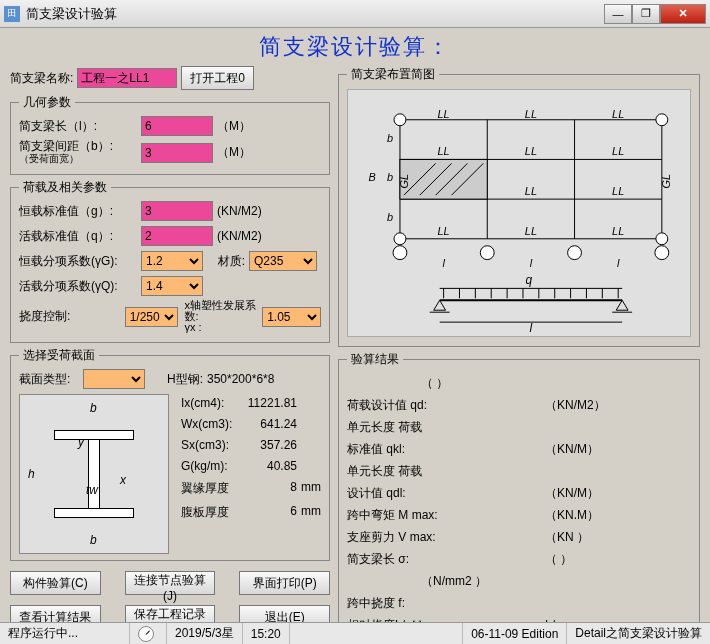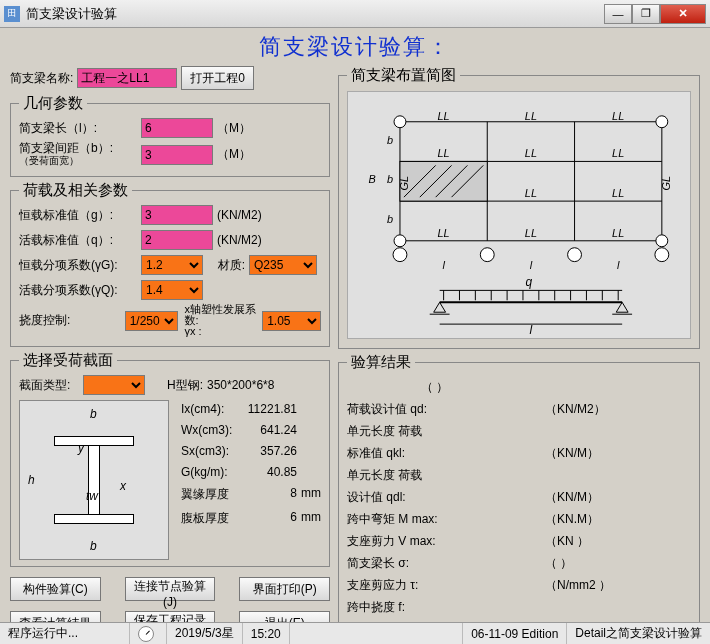--- a/index.html
+++ b/index.html
@@ -19,28 +19,28 @@
 .cols { display: flex; gap: 8px; }
 .left { width: 320px; display: flex; flex-direction: column; gap: 4px; }
 .right { flex: 1; display: flex; flex-direction: column; gap: 4px; }
 
 .row { display: flex; align-items: center; gap: 4px; min-height: 22px; }
 .lbl { font-size: 12px; }
 
 input[type=text], .inp { height: 20px; border: 1px solid #7a7a7a; background: #ec4899; padding: 0 3px; font-size: 12px; }
 .inp.w80 { width: 72px; }
 .inp.w100 { width: 100px; }
-.sel { height: 20px; border: 1px solid #7a7a7a; background: #f97316; font-size: 12px; }
+.sel { height: 20px; border: 1px solid #7a7a7a; background: #fdba74; font-size: 12px; }
 .sel.w70 { width: 62px; }
 .sel.w60 { width: 68px; }
 
 .btn { height: 24px; padding: 0 8px; border: 1px solid #777; background: linear-gradient(#fafafa,#d8d8d8); font-size: 12px; cursor: pointer; }
 
 fieldset { border: 1px solid #888; padding: 4px 8px 6px 8px; margin: 0; }
-legend { font-size: 15px; padding: 0 4px; }
+legend { font-size: 12px; padding: 0 4px; }
 
 .geom .row, .loads .row { margin-bottom: 3px; }
 .geom .lbl, .loads .lbl { width: 118px; }
 
 .section-area { display: flex; gap: 6px; }
 .section-draw { width: 150px; height: 160px; background: #e0e0e0; border: 1px solid #888; position: relative; }
 .section-props { flex: 1; display: flex; flex-direction: column; gap: 7px; padding-top: 2px; }
 .section-props .prow { display: flex; justify-content: flex-end; }
 .section-props .pl { width: 60px; }
 .section-props .pv { width: 56px; text-align: right; }
@@ -353,21 +353,20 @@
                 <span class="rl">支座剪力   V max:</span>
                 <span class="rv"></span>
                 <span class="ru">（KN ）</span>
               </div>
               <div class="res-row">
                 <span class="rl">简支梁长  σ:</span>
                 <span class="rv"></span>
                 <span class="ru">（        ）</span>
               </div>
               <div class="res-row">
-                <span class="rl">支座剪应力  τ:</span>
                 <span class="rv"></span>
                 <span class="ru">（N/mm2 ）</span>
               </div>
               <div class="res-row">
                 <span class="rl">跨中挠度   f:</span>
                 <span class="rv"></span>
                 <span class="ru"></span>
               </div>
               <div class="res-row">
                 <span class="rl">相对挠度L/［］:</span>

